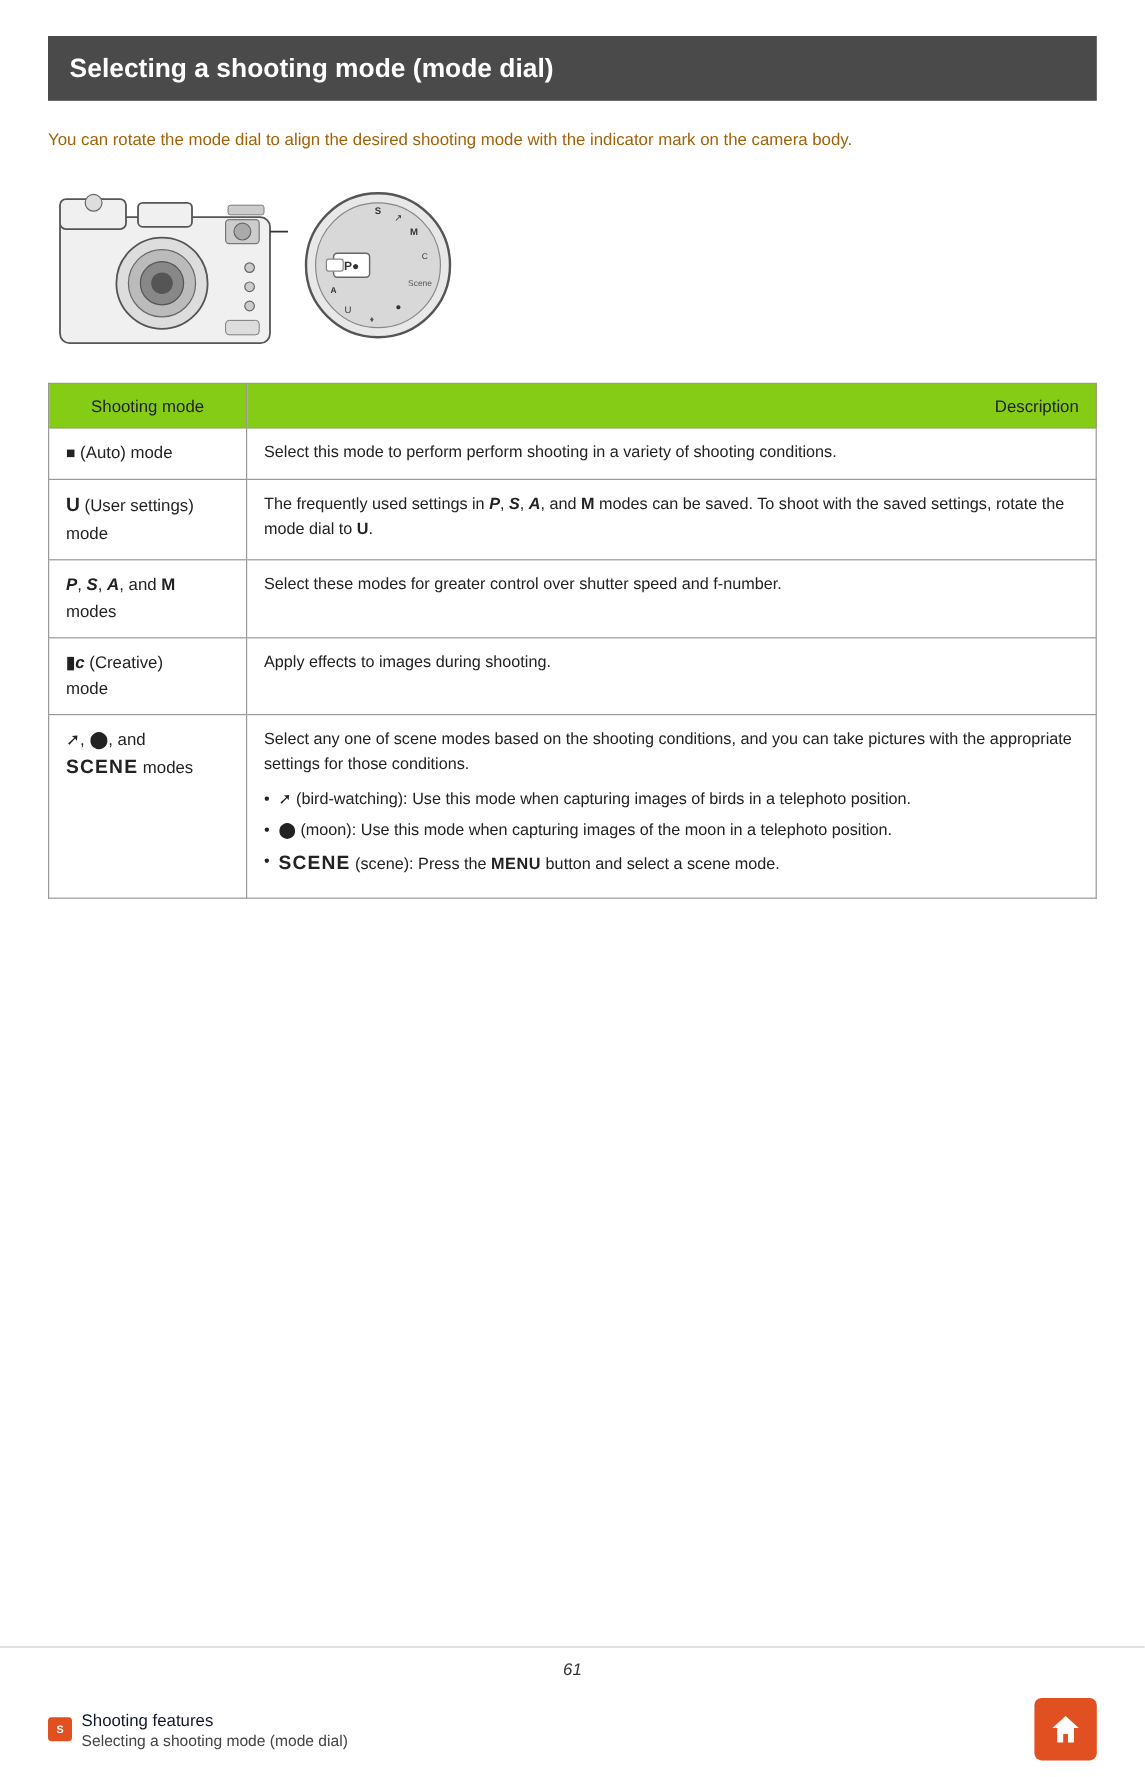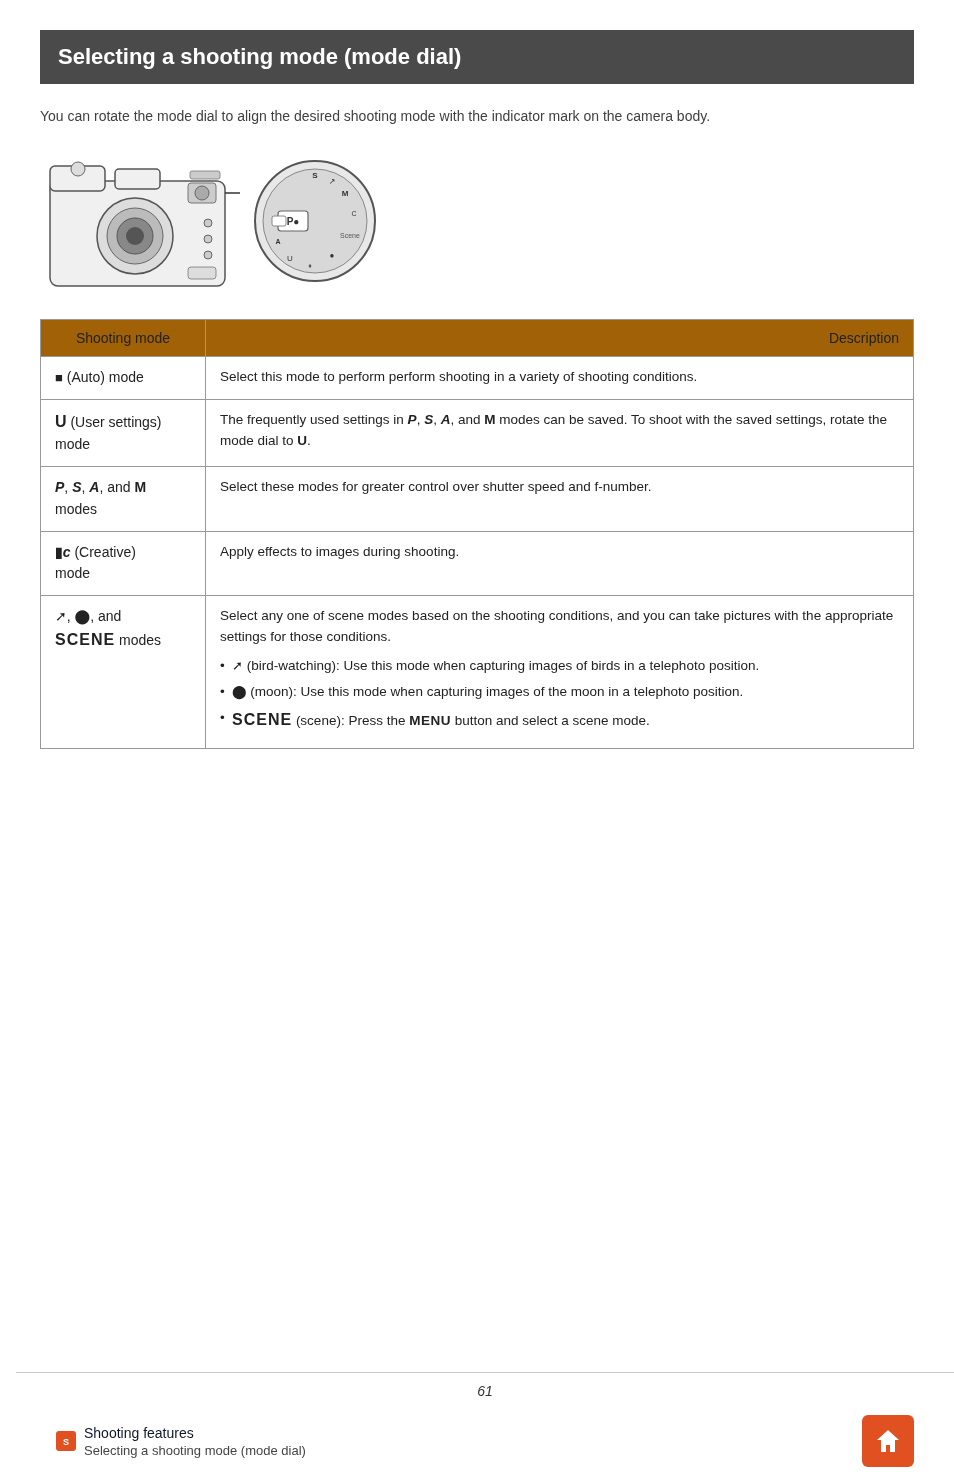--- a/index.html
+++ b/index.html
@@ -28,40 +28,40 @@
     .title-bar h1 {
       font-size: 22px;
       font-weight: bold;
       color: #fff;
     }
 
     .intro-text {
       font-size: 14px;
       margin-bottom: 24px;
       line-height: 1.5;
-      color: #404040;
+      color: #a16207;
     }
 
     .camera-image-area {
       display: flex;
       align-items: center;
       margin-bottom: 28px;
       gap: 10px;
     }
 
     
     .mode-table {
       width: 100%;
       border-collapse: collapse;
       border: 1px solid #999;
       margin-bottom: 30px;
     }
 
     .mode-table th {
-      background: #a16207;
+      background: #84cc16;
       border: 1px solid #999;
       padding: 10px 14px;
       font-weight: normal;
       font-size: 14px;
       text-align: center;
     }
 
     .mode-table th.col-mode {
       width: 165px;
       text-align: center;
@@ -124,21 +124,21 @@
     .bullet-list li::before {
       content: "•";
       position: absolute;
       left: 0;
     }
 
     
     .page-footer {
       position: absolute;
       bottom: 0;
-      left: 16px;
+      left: 0;
       right: 0;
       border-top: 1px solid #ccc;
       padding: 10px 40px 14px 40px;
     }
 
     .page-number {
       text-align: center;
       font-style: italic;
       font-size: 14px;
       margin-bottom: 16px;

